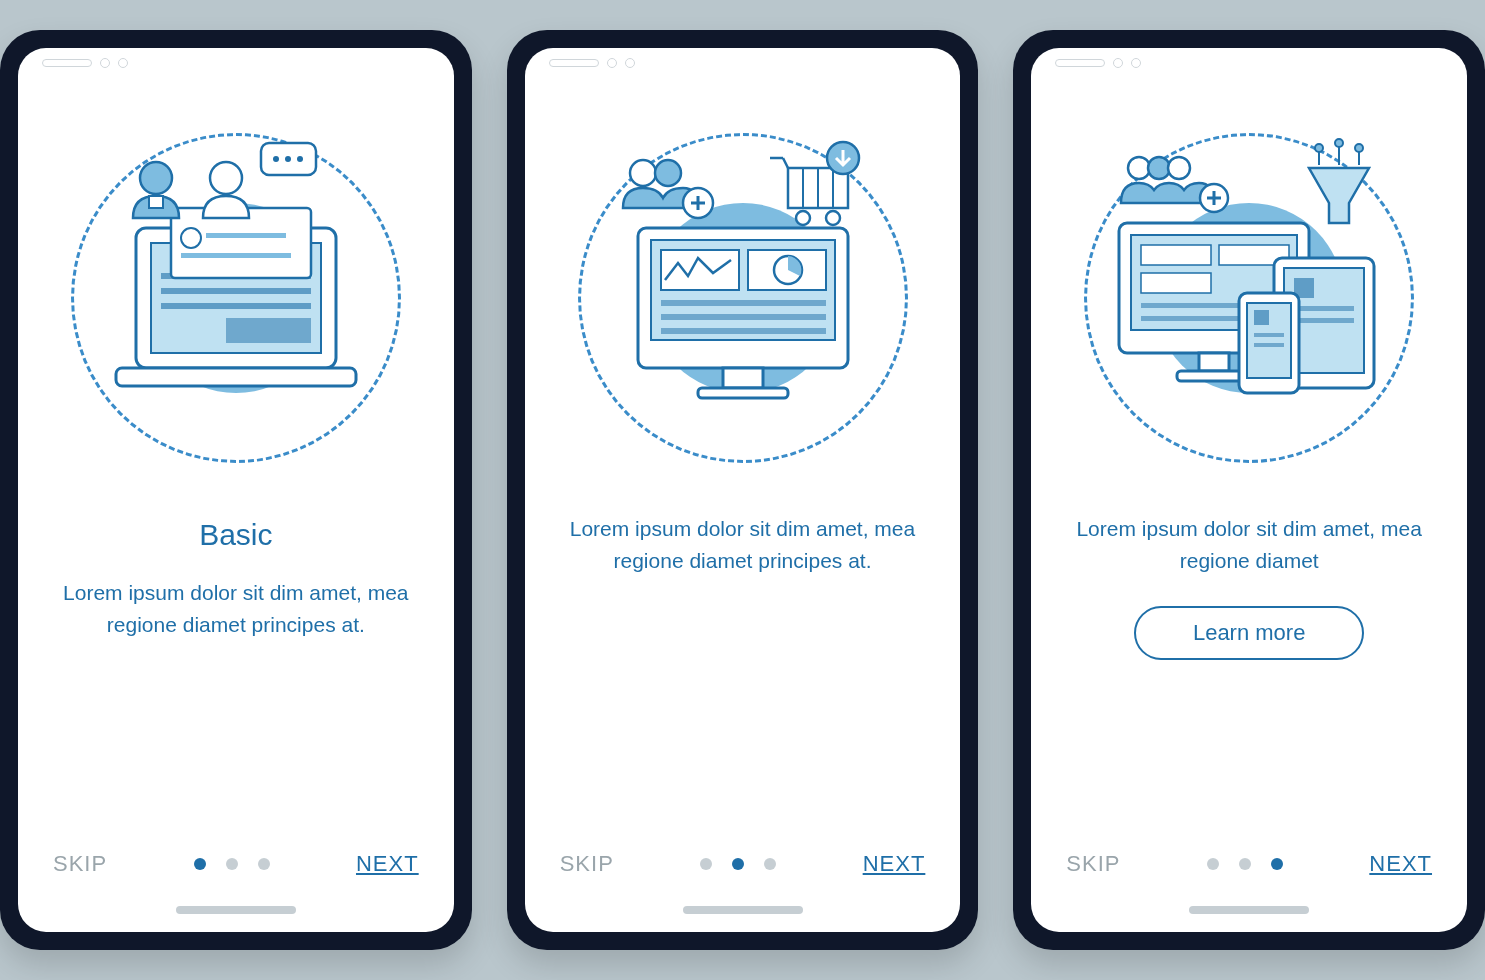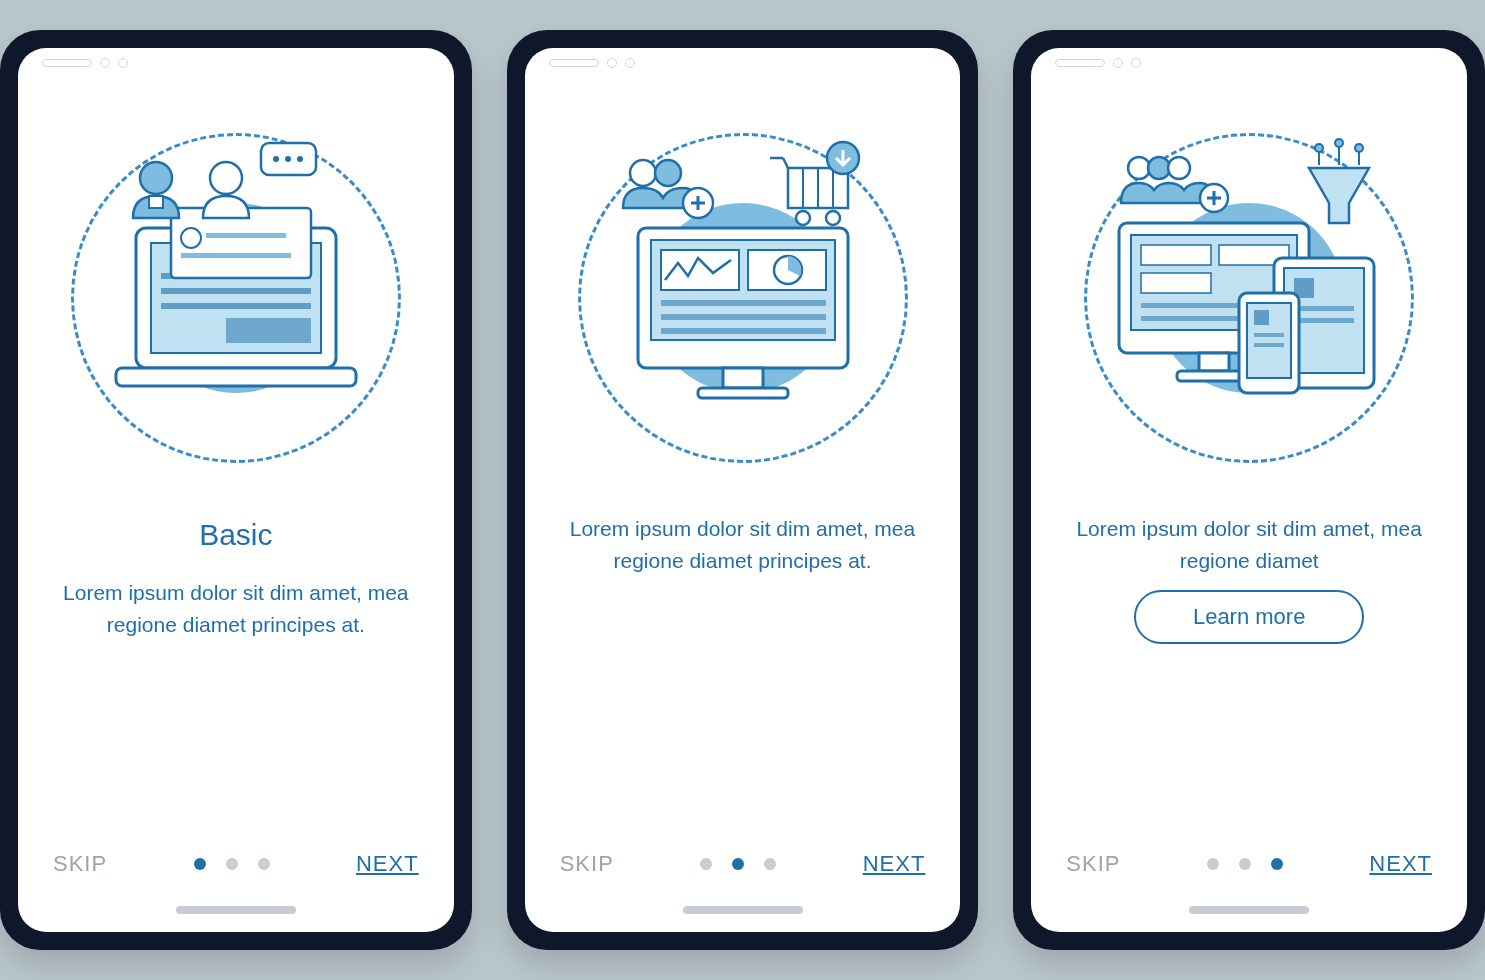--- a/index.html
+++ b/index.html
@@ -8,21 +8,21 @@
 .phone-inner{width:100%;height:100%;background:#fff;border-radius:28px;position:relative;overflow:hidden;display:flex;flex-direction:column;}
 .notch{position:absolute;top:10px;left:24px;display:flex;gap:8px;align-items:center;}
 .notch .speaker{width:50px;height:8px;border:1.5px solid #d0d6da;border-radius:6px;}
 .notch .cam{width:10px;height:10px;border:1.5px solid #d0d6da;border-radius:50%;}
 .illus{margin-top:60px;height:380px;display:flex;align-items:center;justify-content:center;position:relative;}
 .dash-ring{width:330px;height:330px;border:3px dashed #3a8cc9;border-radius:50%;position:absolute;}
 .solid-disc{width:190px;height:190px;background:#7ebce0;border-radius:50%;position:absolute;}
 .device{position:relative;z-index:2;}
 .title{text-align:center;font-size:30px;color:#1f6fa8;font-weight:400;margin-top:30px;}
 .desc{text-align:center;font-size:21px;color:#1f6fa8;line-height:1.5;padding:0 45px;margin-top:25px;}
-.cta{margin:14px auto 0;display:block;width:230px;height:54px;border:2px solid #1f6fa8;border-radius:40px;background:transparent;color:#1f6fa8;font-size:22px;cursor:pointer;}
+.cta{margin:30px auto 0;display:block;width:230px;height:54px;border:2px solid #1f6fa8;border-radius:40px;background:transparent;color:#1f6fa8;font-size:22px;cursor:pointer;}
 .footer{position:absolute;bottom:55px;left:0;right:0;display:flex;align-items:center;justify-content:space-between;padding:0 35px;gap:12px;}
 .skip{color:#9aa5ab;font-size:22px;letter-spacing:1px;cursor:pointer;}
 .next{color:#1f6fa8;font-size:22px;letter-spacing:1px;cursor:pointer;font-weight:500;text-decoration:underline;}
 .dots{display:flex;gap:20px;}
 .dot{width:12px;height:12px;border-radius:50%;background:#c6ced3;}
 .dot.active{background:#1f6fa8;}
 .home-bar{position:absolute;bottom:18px;left:50%;transform:translateX(-50%);width:120px;height:8px;background:#c6ced3;border-radius:6px;}
 svg{overflow:visible;}
 </style>
 </head>

